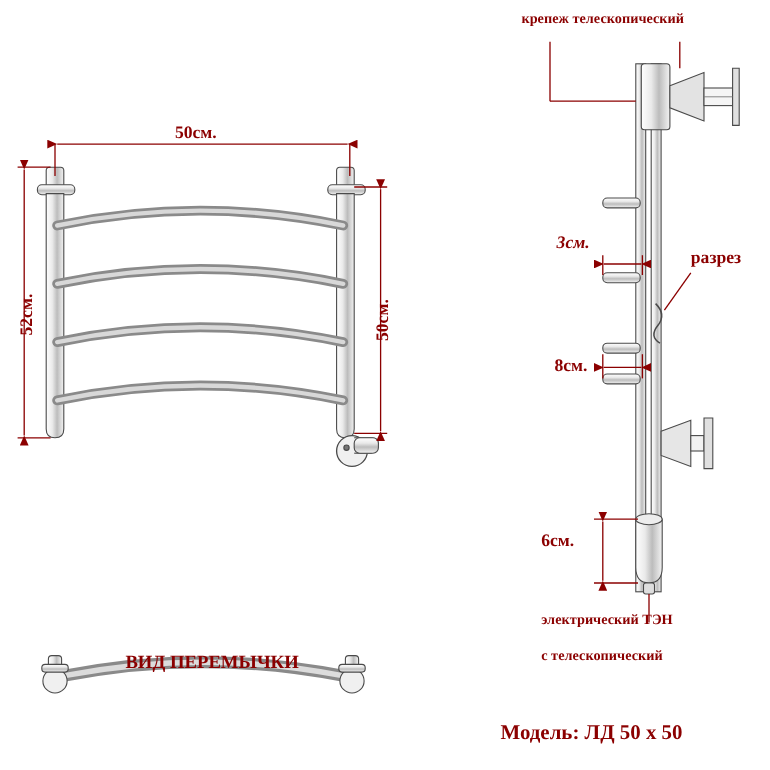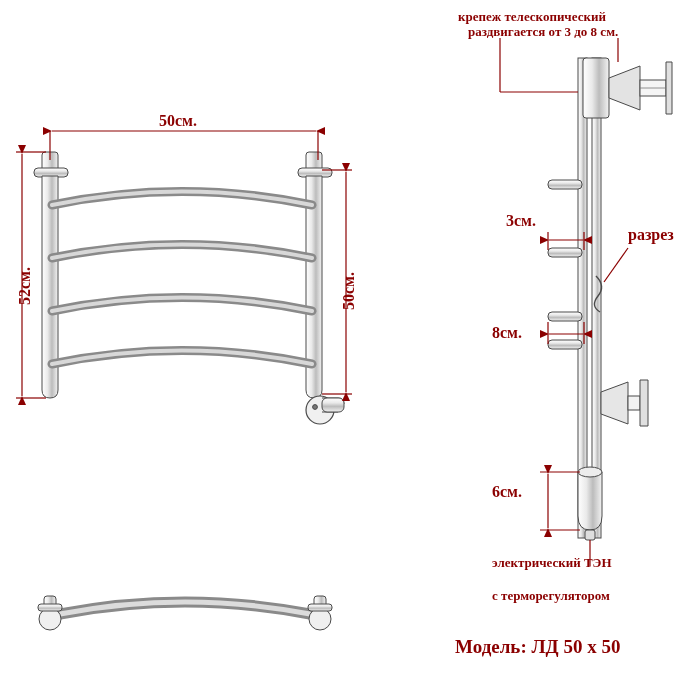--- a/index.html
+++ b/index.html
@@ -177,30 +177,30 @@
       <rect x="308" y="604" width="24" height="7" rx="3" fill="url(#tube)"></rect>
     </g>
   </svg>
 
   <div class="lbl dim" style="left:159px; top:112px;">50см.</div>
 
   <div class="lbl dim vert" style="left:16px; top:305px;">52см.</div>
 
   <div class="lbl dim vert" style="left:340px; top:310px;">50см.</div>
 
-  <div class="lbl small" style="left:458px; top:10px;">крепеж телескопический</div>
-  <div class="lbl small" style="left:468px; top:25px;">раздвигается от 3 до 8 см.</div>
-
-  <div class="lbl dim" style="left:506px; top:212px;">3см.</div>
+  <div class="lbl small" style="left:474px; top:10px;">крепеж телескопический</div>
+
+  <div class="lbl dim" style="left:506px; top:212px;font-style:italic;">3см.</div>
 
   <div class="lbl dim" style="left:628px; top:226px;">разрез</div>
 
-  <div class="lbl dim" style="left:492px; top:324px;">8см.</div>
+  <div class="lbl dim" style="left:504px; top:324px;">8см.</div>
 
   <div class="lbl dim" style="left:492px; top:483px;">6см.</div>
 
   <div class="lbl small" style="left:492px; top:556px;">электрический   ТЭН</div>
-  <div class="lbl small" style="left:492px; top:589px;">с терморегулятором</div>
-
-
-  <div class="lbl title" style="left:455px; top:636px; font-size:19px;text-align:center;">Модель: ЛД 50 х 50</div>
+  <div class="lbl small" style="left:492px; top:589px;">с телескопический</div>
+
+  <div class="lbl title" style="left:114px; top:592px;">ВИД ПЕРЕМЫЧКИ</div>
+
+  <div class="lbl title" style="left:455px; top:656px; font-size:19px;text-align:center;">Модель: ЛД 50 х 50</div>
 
 </div>
 
 </body></html>

